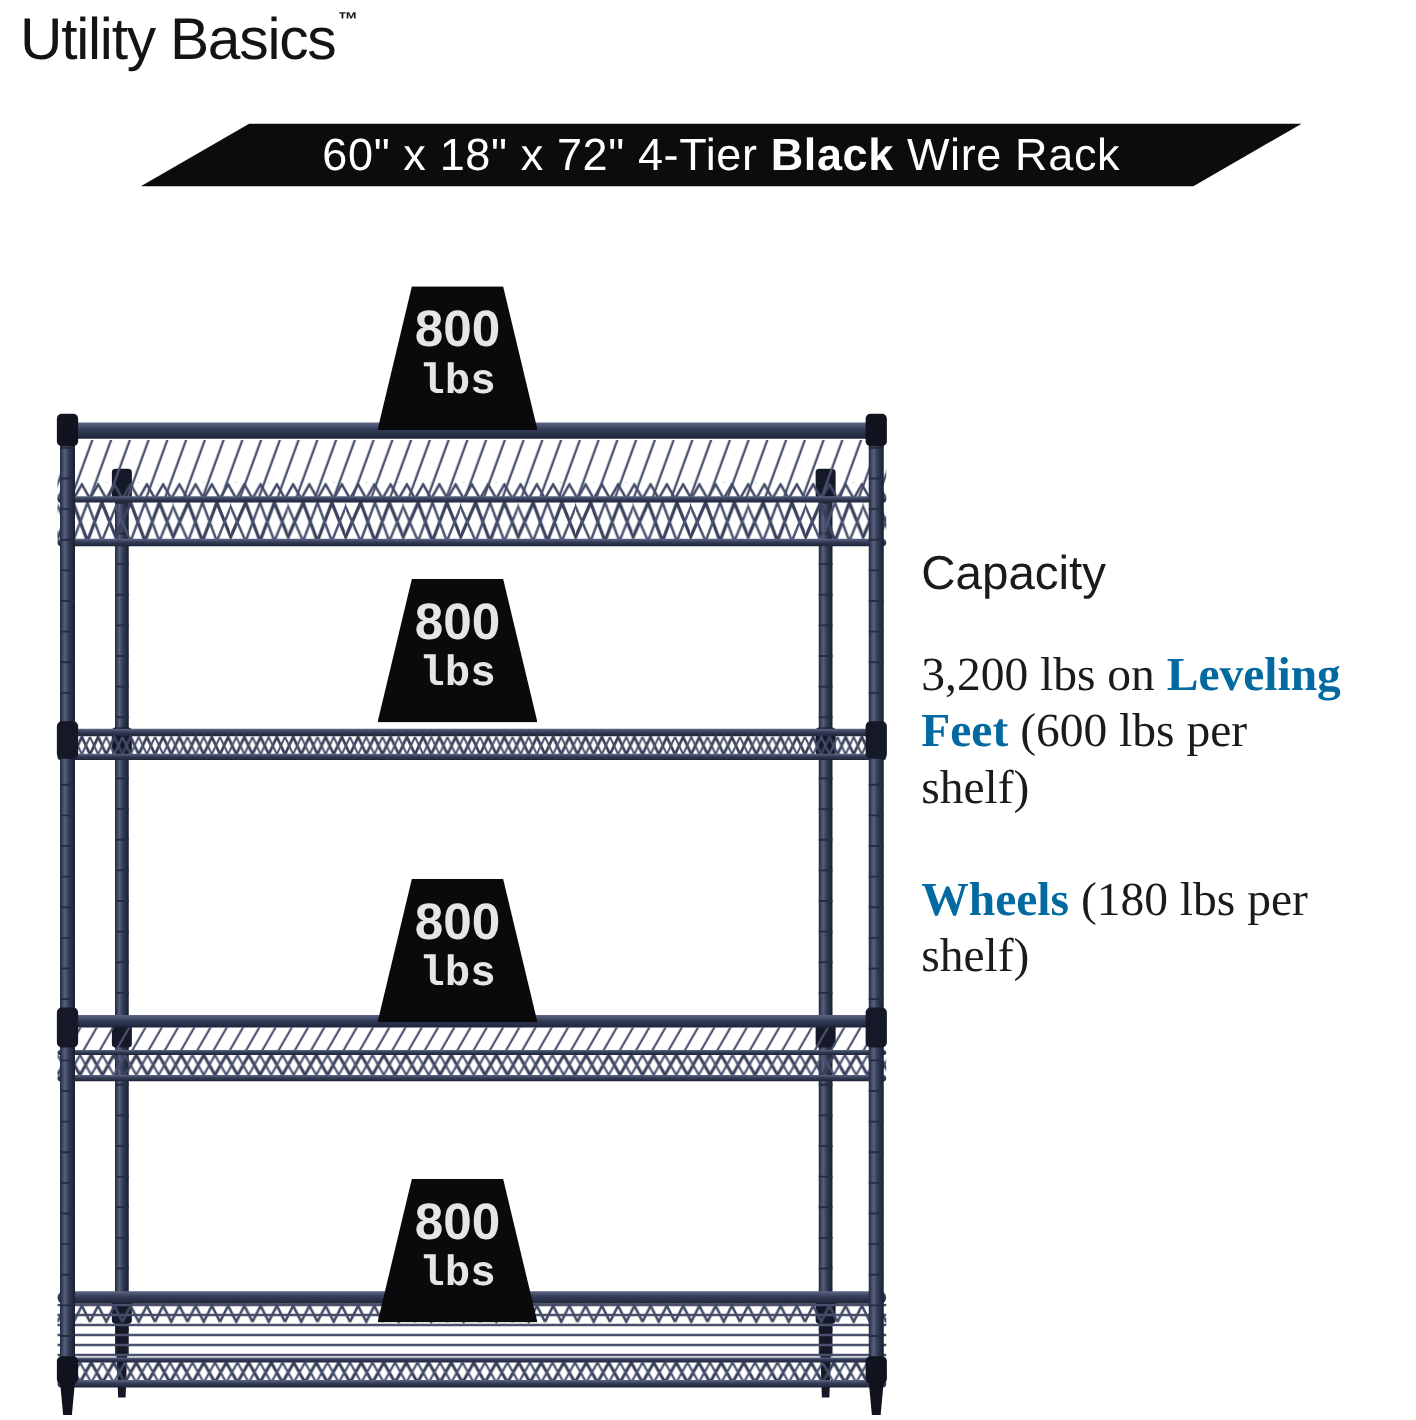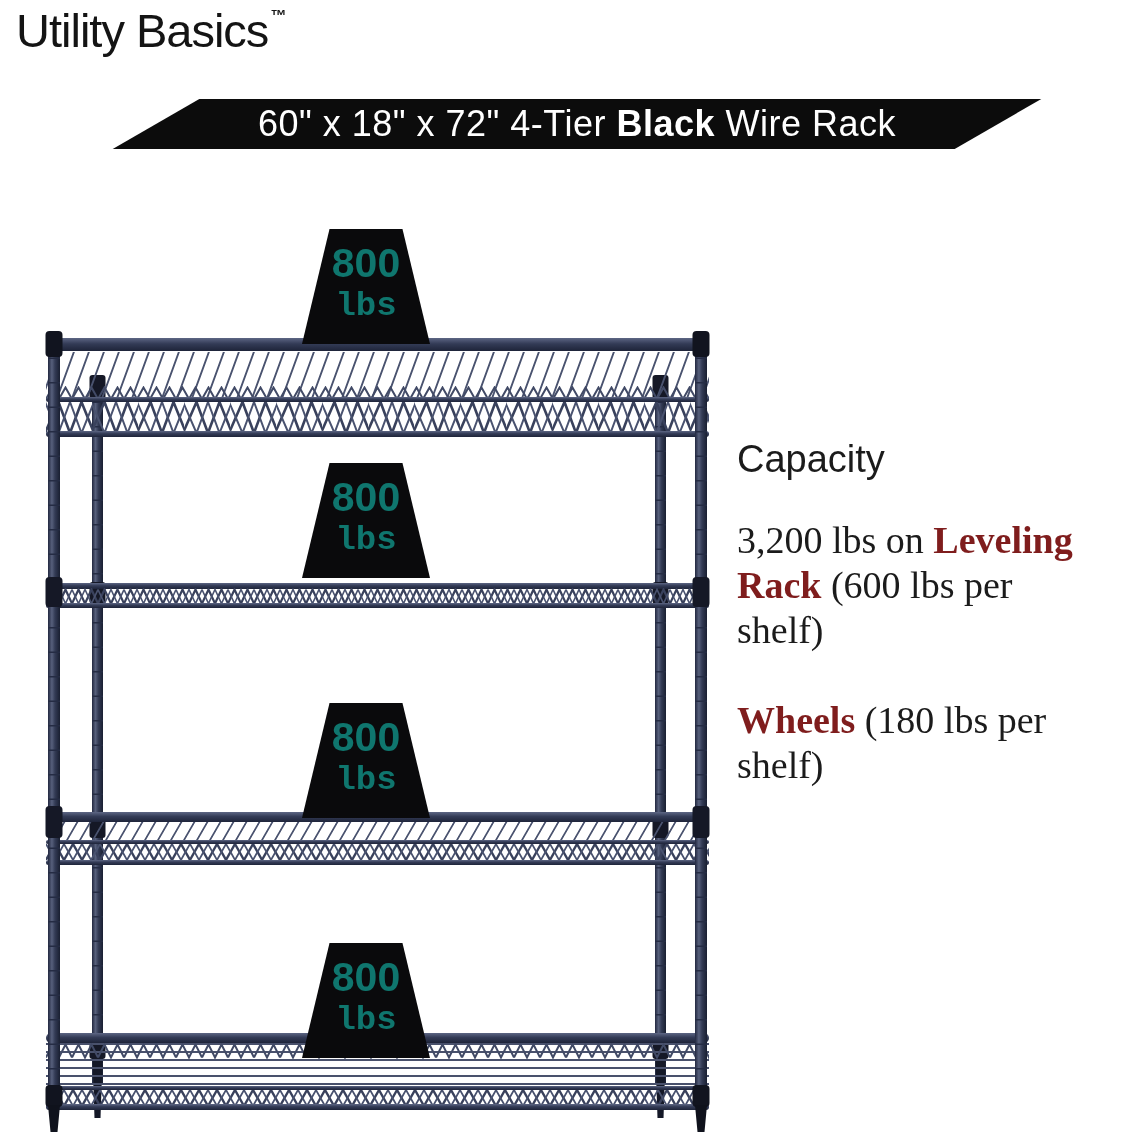--- a/index.html
+++ b/index.html
@@ -34,35 +34,35 @@
   
   .rack-svg{position:absolute;left:0;top:0;}
 
   
   .weight{
     position:absolute;left:302px;width:128px;height:115px;
     background:#0a0a0c;
     clip-path:polygon(21.5% 0%,78.5% 0%,100% 100%,0% 100%);
     display:flex;flex-direction:column;align-items:center;justify-content:center;
     gap:5px;padding-bottom:8px;box-sizing:border-box;
-    color:#0f766e;text-align:center;
+    color:#e5e5e5;text-align:center;
   }
   .weight .w-val{font-size:41px;font-weight:700;line-height:1;}
   .weight .w-unit{font-size:34px;font-weight:700;line-height:1;font-family:Liberation Mono, monospace;}
   .weight-1{top:229px;}
   .weight-2{top:463px;}
   .weight-3{top:703px;}
   .weight-4{top:943px;}
 
   
   .info{
     position:absolute;left:737px;top:437px;width:396px;
     font-size:38px;line-height:45px;color:#1b1b1b;font-weight:400;
   }
-  .info b{font-weight:700;color:#7f1d1d;}
+  .info b{font-weight:700;color:#0369a1;}
   .info .line span, .info .line b{white-space:pre;font-family:Liberation Serif, serif;}
   .info-heading{margin:0 0 36px 0;}
   .info-para{margin:0 0 45px 0;}
   .info-para:last-child{margin-bottom:0;}
 </style>
 </head>
 <body>
 
 <div class="stage">
 
@@ -212,21 +212,21 @@
     <span class="w-val">800</span>
     <span class="w-unit">lbs</span>
   </div>
 
   <div class="info">
     <div class="info-heading">
       <div class="line">Capacity</div>
     </div>
     <div class="info-para">
       <div class="line"><span>3,200 lbs on </span><b>Leveling</b></div>
-      <div class="line"><b>Rack</b><span> (600 lbs per</span></div>
+      <div class="line"><b>Feet</b><span> (600 lbs per</span></div>
       <div class="line"><span>shelf)</span></div>
     </div>
     <div class="info-para">
       <div class="line"><b>Wheels</b><span> (180 lbs per</span></div>
       <div class="line"><span>shelf)</span></div>
     </div>
   </div>
 
 </div>
 

